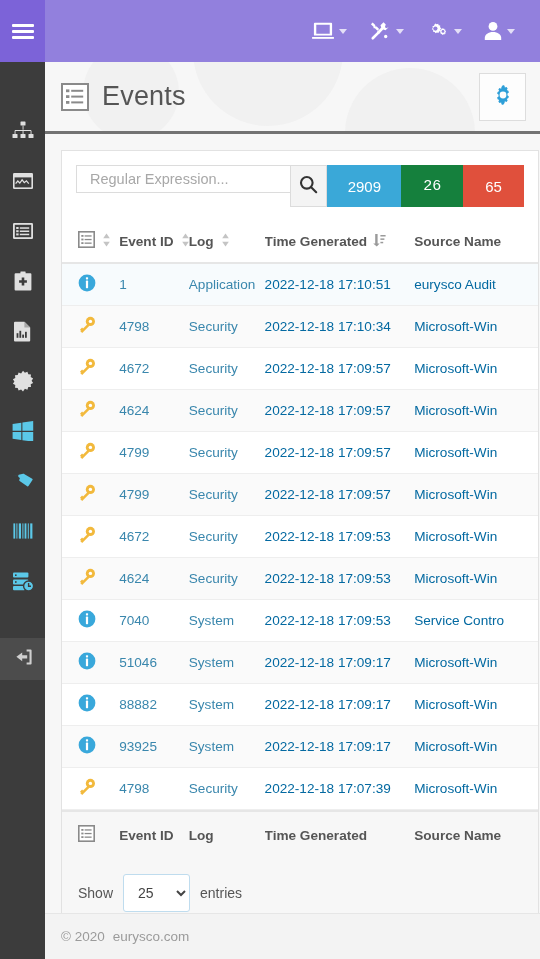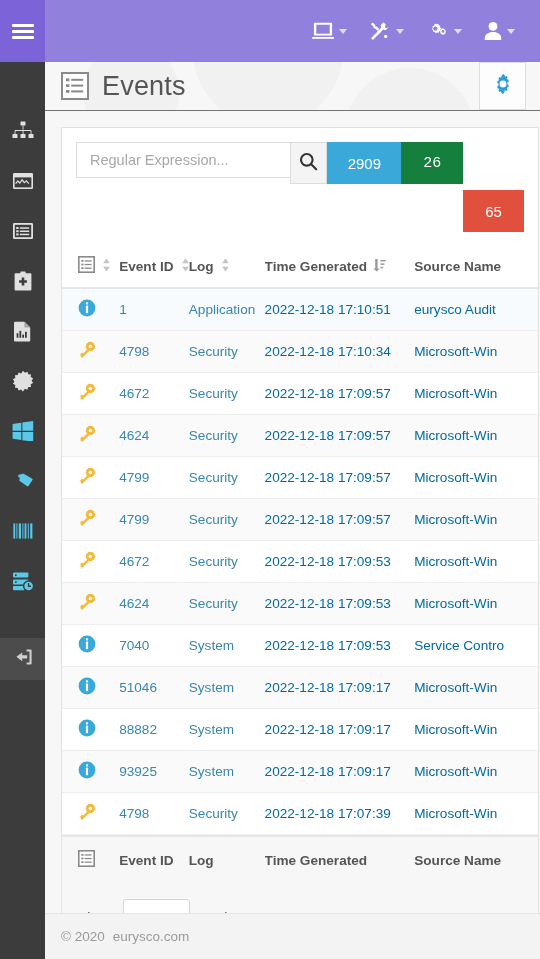--- a/index.html
+++ b/index.html
@@ -53,23 +53,23 @@
     display: flex; align-items: center; justify-content: center;
     margin-top: 30px; cursor: pointer;
   }
 
   
   .content {
     position: absolute; top: 62px; left: 45px; right: 0; bottom: 0;
     background: #f7f7f7; overflow: hidden;
   }
   .page-head {
-    position: relative; height: 49px; display: flex; align-items: center;
+    position: relative; height: 72px; display: flex; align-items: center;
     padding: 0 14px 0 16px; background: #f7f7f7;
-    border-bottom: 1px solid #737373;
+    border-bottom: 3px solid #737373;
     overflow: hidden;
   }
   .watermark {
     position: absolute; border-radius: 50%; background: #f1f1f1; z-index: 0;
   }
   .wm1 { width: 96px; height: 96px; left: 38px; top: -18px; }
   .wm2 { width: 150px; height: 150px; left: 148px; top: -86px; }
   .wm3 { width: 130px; height: 130px; left: 300px; top: 6px; }
   .page-title-wrap { display: flex; align-items: center; gap: 13px; z-index: 1; }
   .page-title-icon { width: 28px; height: 28px; }
@@ -84,36 +84,36 @@
 
   
   .card {
     margin: 16px 16px 0 16px; width: 478px;
     background: #fff; border: 1px solid #e2e2e2;
   }
   .card-search {
     padding: 14px 14px 13px 14px; display: flex; align-items: stretch;
   }
   .search-input {
-    flex: 1; height: 36px; border: 1px solid #dcdcdc; border-right: none;
+    flex: 1; height: 28px; border: 1px solid #dcdcdc; border-right: none;
     padding: 0 13px; font-size: 14.5px; color: #555;
     font-family: "Liberation Sans", sans-serif; outline: none; background: #fff;
   }
   .search-input::placeholder { color: #a8a8a8; }
   .search-btn {
     width: 48px; height: 42px; background: #f4f4f4; border: 1px solid #dcdcdc;
     display: flex; align-items: center; justify-content: center; cursor: pointer;
   }
   .badge {
     min-width: 50px; height: 42px; padding: 0 24px; color: #fff; font-size: 15px;
     display: flex; align-items: center; justify-content: center; cursor: pointer;
   }
   .badge.info { background: #3aa8d8; }
   .badge.warn { background: #15803d; font-family: Liberation Mono, monospace; }
-  .badge.danger { background: #e0503c; margin-top: 48px; }
+  .badge.danger { background: #e0503c; }
 
   .terminal {
     background: #000; color: #fff; padding: 8px 10px 9px 10px;
     font-family: "DejaVu Sans Mono", monospace;
     font-size: 11.3px; line-height: 1.42; word-break: break-all;
     letter-spacing: .2px;
   }
   .terminal .prompt { letter-spacing: 1px; }
 
   

